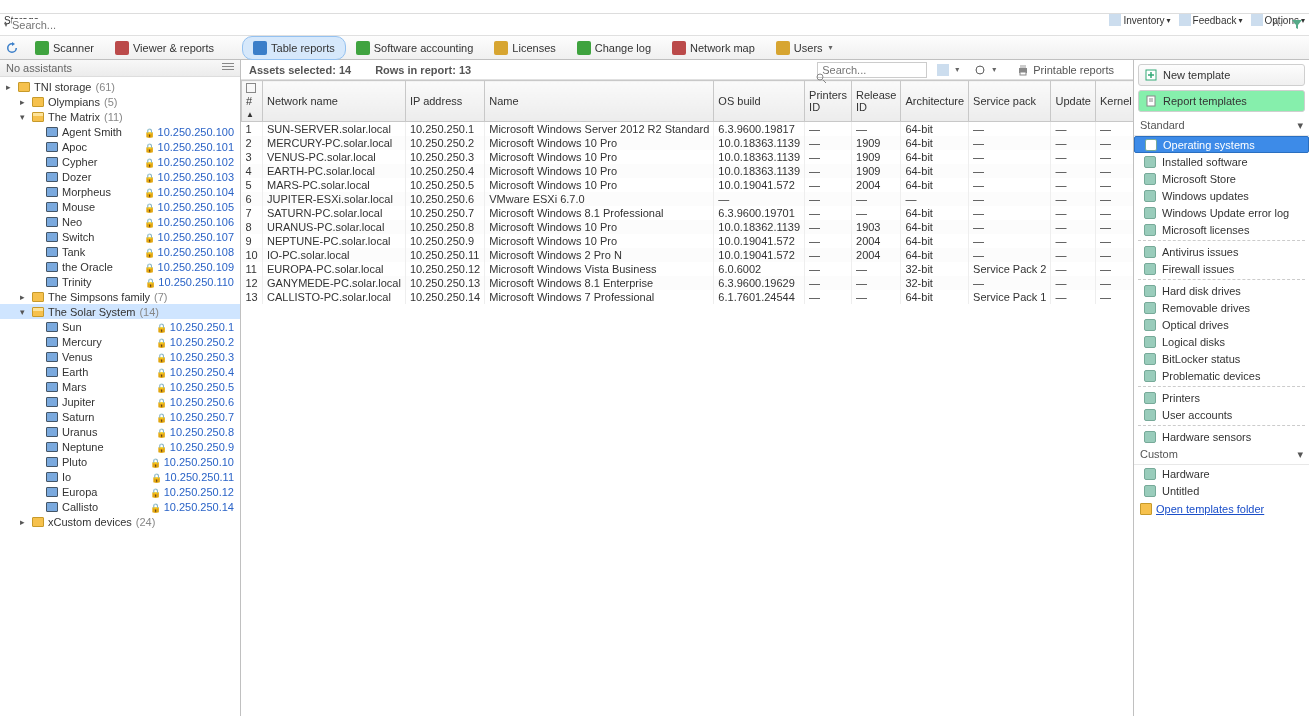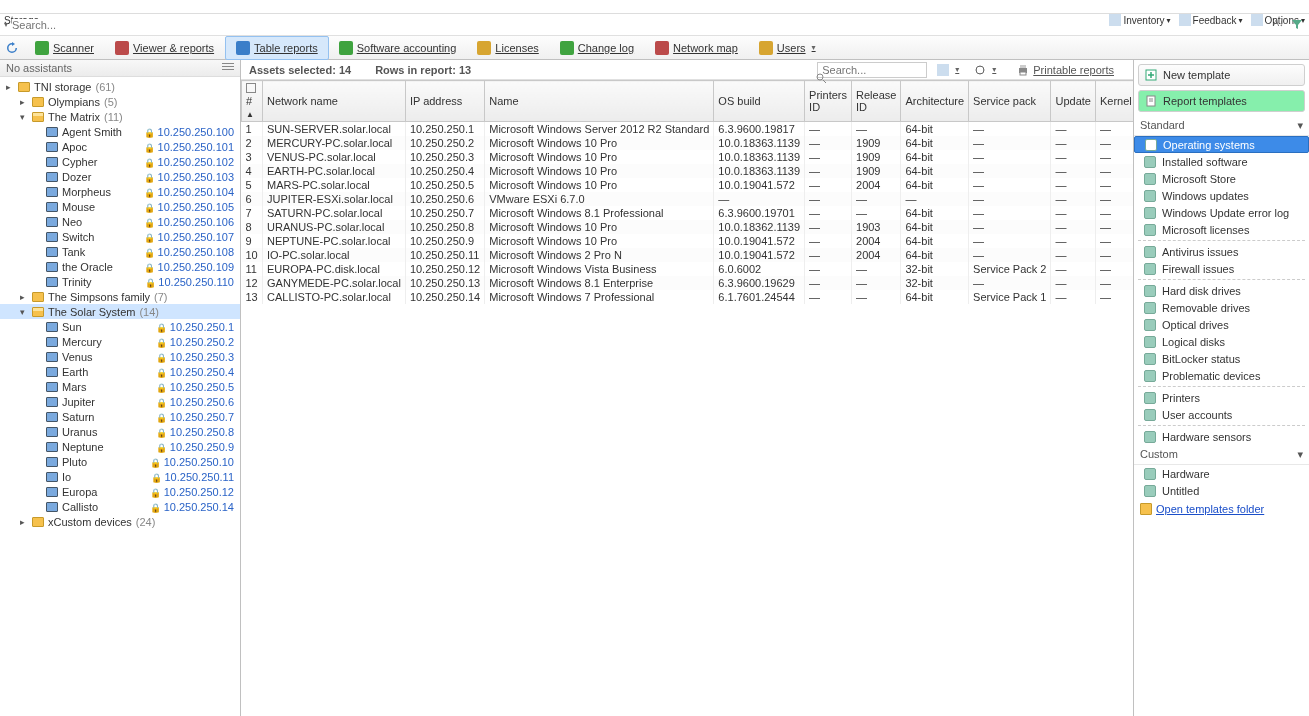--- a/index.html
+++ b/index.html
@@ -6,23 +6,23 @@
 body { font-family: Tahoma, Arial, sans-serif; font-size: 11px; background: #fff; color: #333; overflow: hidden; }
 .topbar { height: 14px; background: #fff; border-bottom: 1px solid #ddd; display: flex; justify-content: space-between; padding: 0 4px; }
 .topbar-left, .topbar-right { display: flex; gap: 8px; align-items: center; margin-top: 20px; }
 .topbar-item { font-size: 10px; color: #333; cursor: pointer; display: flex; align-items: center; gap: 2px; }
 .searchrow { height: 22px; display: flex; align-items: center; padding: 0 4px; gap: 4px; border-bottom: 1px solid #e0e0e0; }
 .searchrow .dropdown-arrow { color: #666; font-size: 8px; cursor: pointer; }
 .searchrow input { border: none; outline: none; font-size: 11px; color: #999; flex: 1; max-width: 200px; }
 .searchrow .spacer { flex: 1; }
 .searchrow .ricon { width: 14px; height: 14px; display: inline-block; cursor: pointer; }
 .toolbar { height: 24px; display: flex; align-items: center; border-bottom: 1px solid #c0c0c0; background: linear-gradient(#fdfdfd, #f0f0f0); }
-.tbtn { height: 24px; padding: 0 10px; display: flex; align-items: center; gap: 4px; cursor: pointer; border-right: 1px solid transparent; text-decoration: underline; }
+.tbtn { height: 24px; padding: 0 10px; display: flex; align-items: center; gap: 4px; cursor: pointer; border-right: 1px solid transparent; }
 .tbtn .ico { width: 14px; height: 14px; display: inline-block; border-radius: 2px; }
-.tbtn.active { background: #d6e8fb; border: 1px solid #94c1f0; border-radius: 2px; }
+.tbtn.active { background: #d6e8fb; border: 1px solid #94c1f0; border-radius: 10px; margin-left: 17px; }
 .tbtn .dd { font-size: 8px; color: #666; margin-left: 2px; }
 .layout { display: flex; height: calc(100vh - 60px); }
 .sidebar { width: 241px; border-right: 1px solid #c0c0c0; background: #fff; overflow: auto; }
 .side-hdr { background: linear-gradient(#f8f8f8,#ececec); color: #666; padding: 2px 6px; border-bottom: 1px solid #ddd; font-size: 11px; }
 .side-hdr .sm { float: right; width: 12px; height: 10px; cursor: pointer; }
 .tree { padding: 2px 0; }
 .tnode { display: flex; align-items: center; justify-content: space-between; padding: 1px 6px; cursor: pointer; height: 15px; }
 .tnode.selected { background: #cfe5ff; }
 .tnode .lbl { display: flex; align-items: center; gap: 4px; }
 .tnode .indent1 { padding-left: 14px; }
@@ -567,21 +567,21 @@
               <td>10.0.19041.572</td>
               <td>—</td>
               <td>2004</td>
               <td>64-bit</td>
               <td>—</td>
               <td>—</td>
               <td>—</td>
             </tr>
             <tr class="datarow">
               <td>11</td>
-              <td>EUROPA-PC.disk.local</td>
+              <td>EUROPA-PC.solar.local</td>
               <td>10.250.250.12</td>
               <td>Microsoft Windows Vista Business</td>
               <td>6.0.6002</td>
               <td>—</td>
               <td>—</td>
               <td>32-bit</td>
               <td>Service Pack 2</td>
               <td>—</td>
               <td>—</td>
             </tr>

